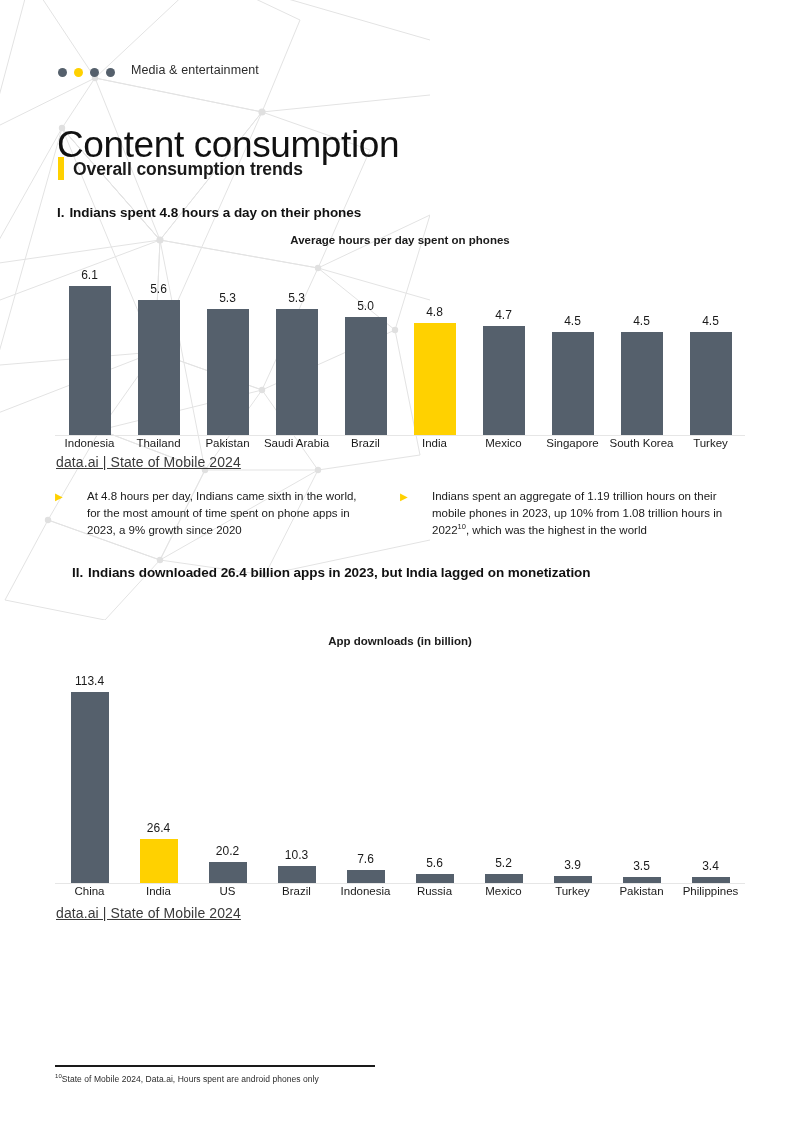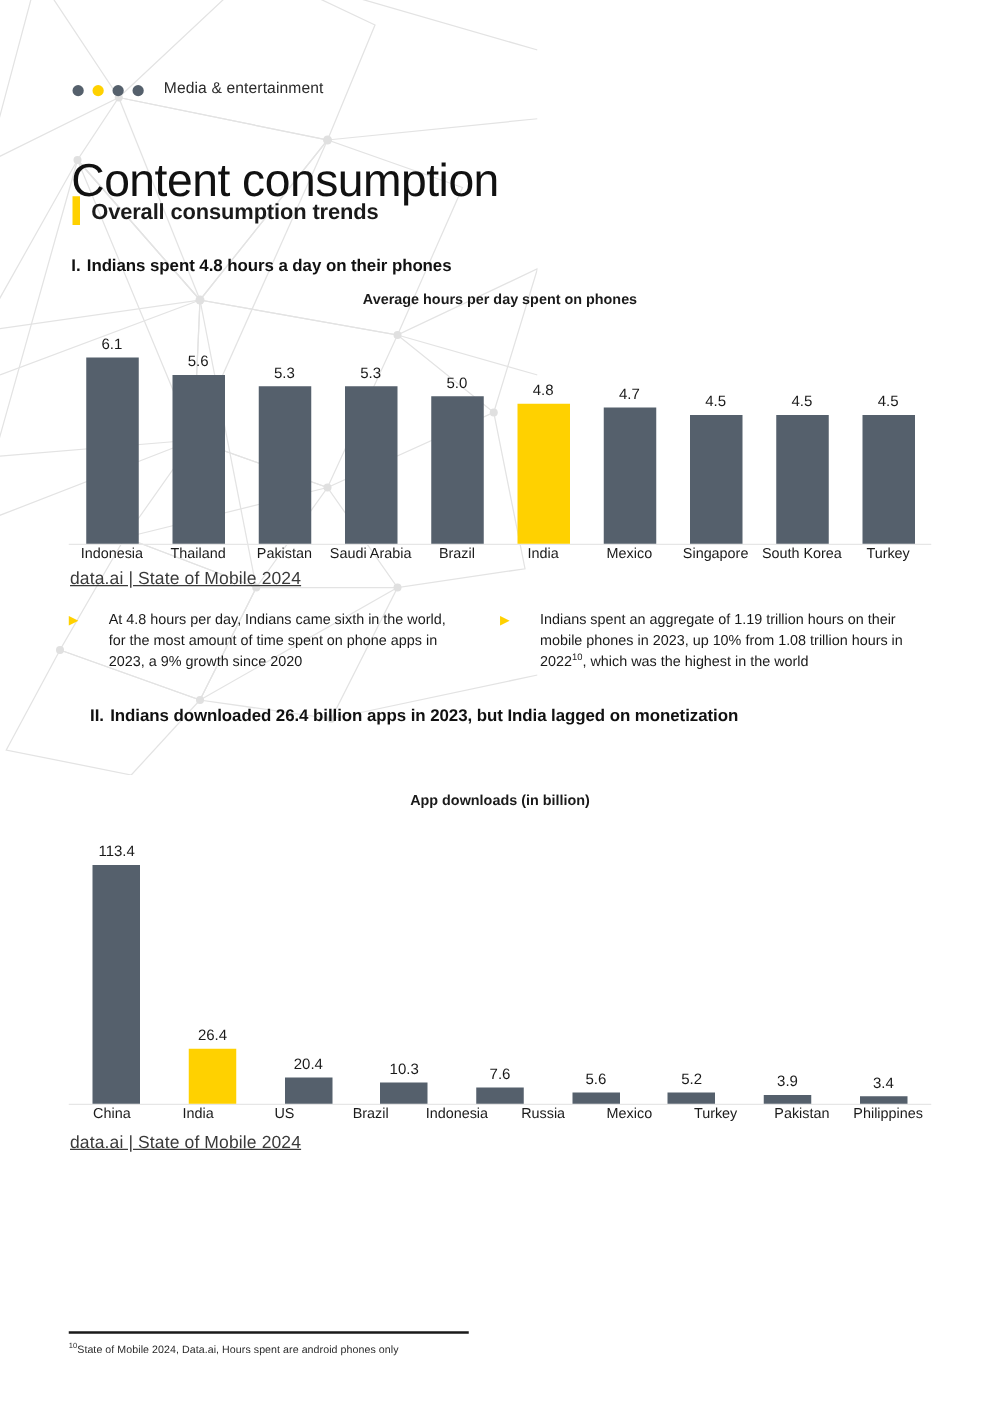--- a/index.html
+++ b/index.html
@@ -382,21 +382,21 @@
       <div class="plot">
           <div class="bar-col">
             <div class="bar-value">113.4</div>
             <div class="bar" style="height: 191px;"></div>
           </div>
           <div class="bar-col">
             <div class="bar-value">26.4</div>
             <div class="bar highlight" style="height: 44px;"></div>
           </div>
           <div class="bar-col">
-            <div class="bar-value">20.4</div>
+            <div class="bar-value">20.2</div>
             <div class="bar" style="height: 21px;"></div>
           </div>
           <div class="bar-col">
             <div class="bar-value">10.3</div>
             <div class="bar" style="height: 17px;"></div>
           </div>
           <div class="bar-col">
             <div class="bar-value">7.6</div>
             <div class="bar" style="height: 13px;"></div>
           </div>
@@ -404,20 +404,24 @@
             <div class="bar-value">5.6</div>
             <div class="bar" style="height: 9px;"></div>
           </div>
           <div class="bar-col">
             <div class="bar-value">5.2</div>
             <div class="bar" style="height: 9px;"></div>
           </div>
           <div class="bar-col">
             <div class="bar-value">3.9</div>
             <div class="bar" style="height: 7px;"></div>
+          </div>
+          <div class="bar-col">
+            <div class="bar-value">3.5</div>
+            <div class="bar" style="height: 6px;"></div>
           </div>
           <div class="bar-col">
             <div class="bar-value">3.4</div>
             <div class="bar" style="height: 6px;"></div>
           </div>
         </div>
       <div class="axis-labels">
           <div class="axis-label">China</div>
           <div class="axis-label">India</div>
           <div class="axis-label">US</div>

